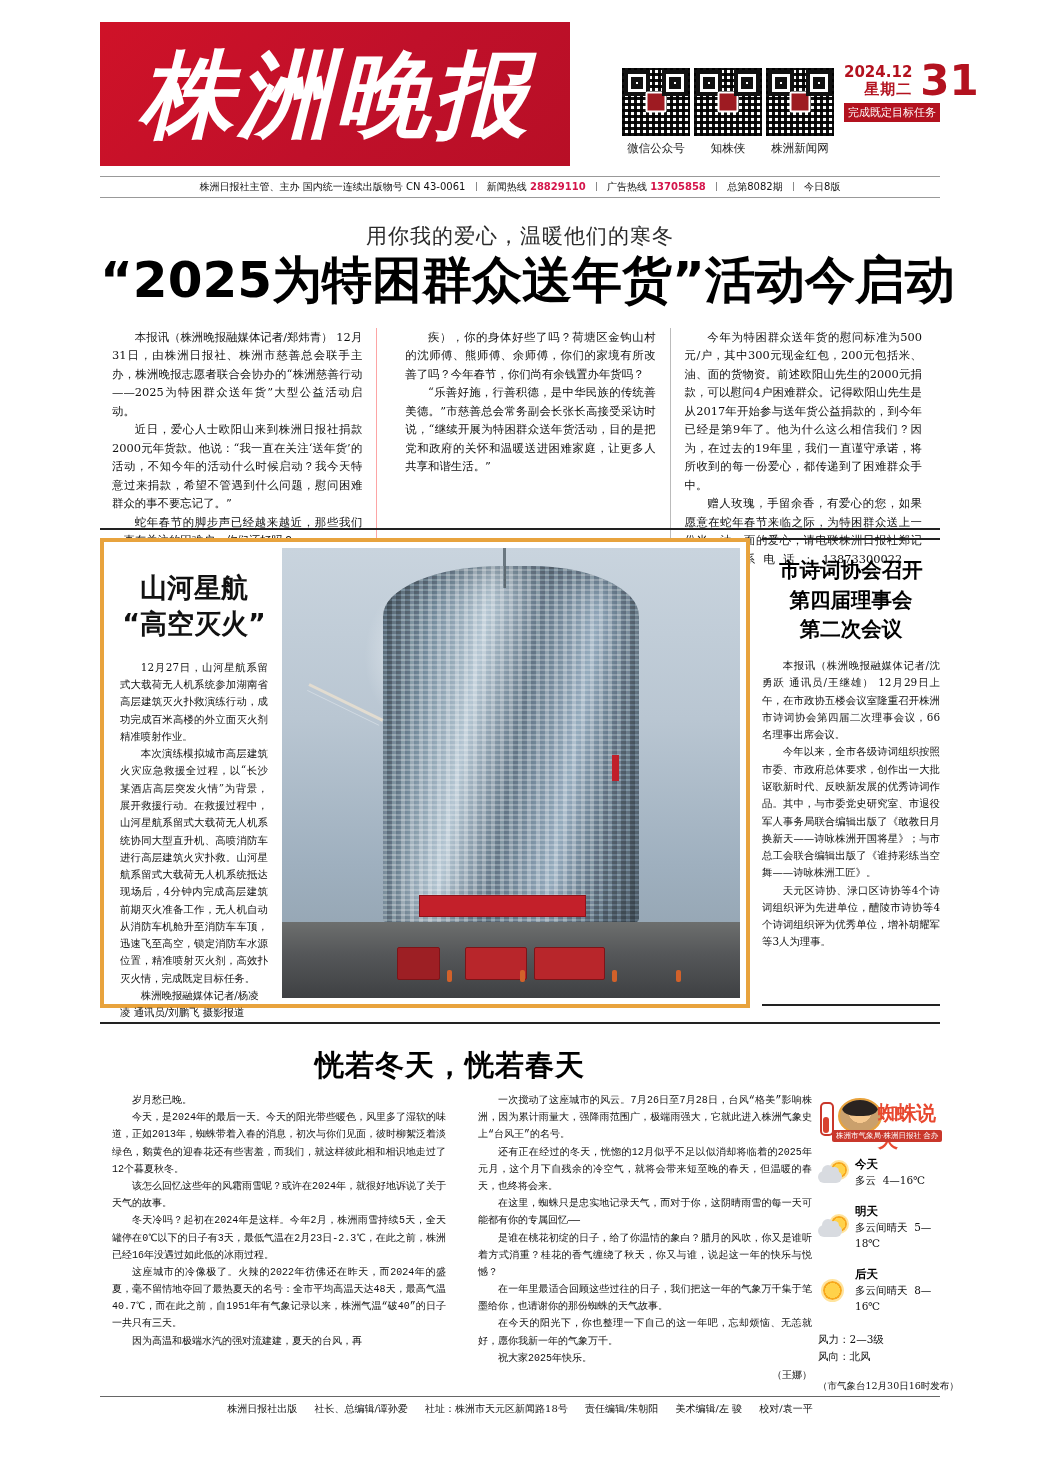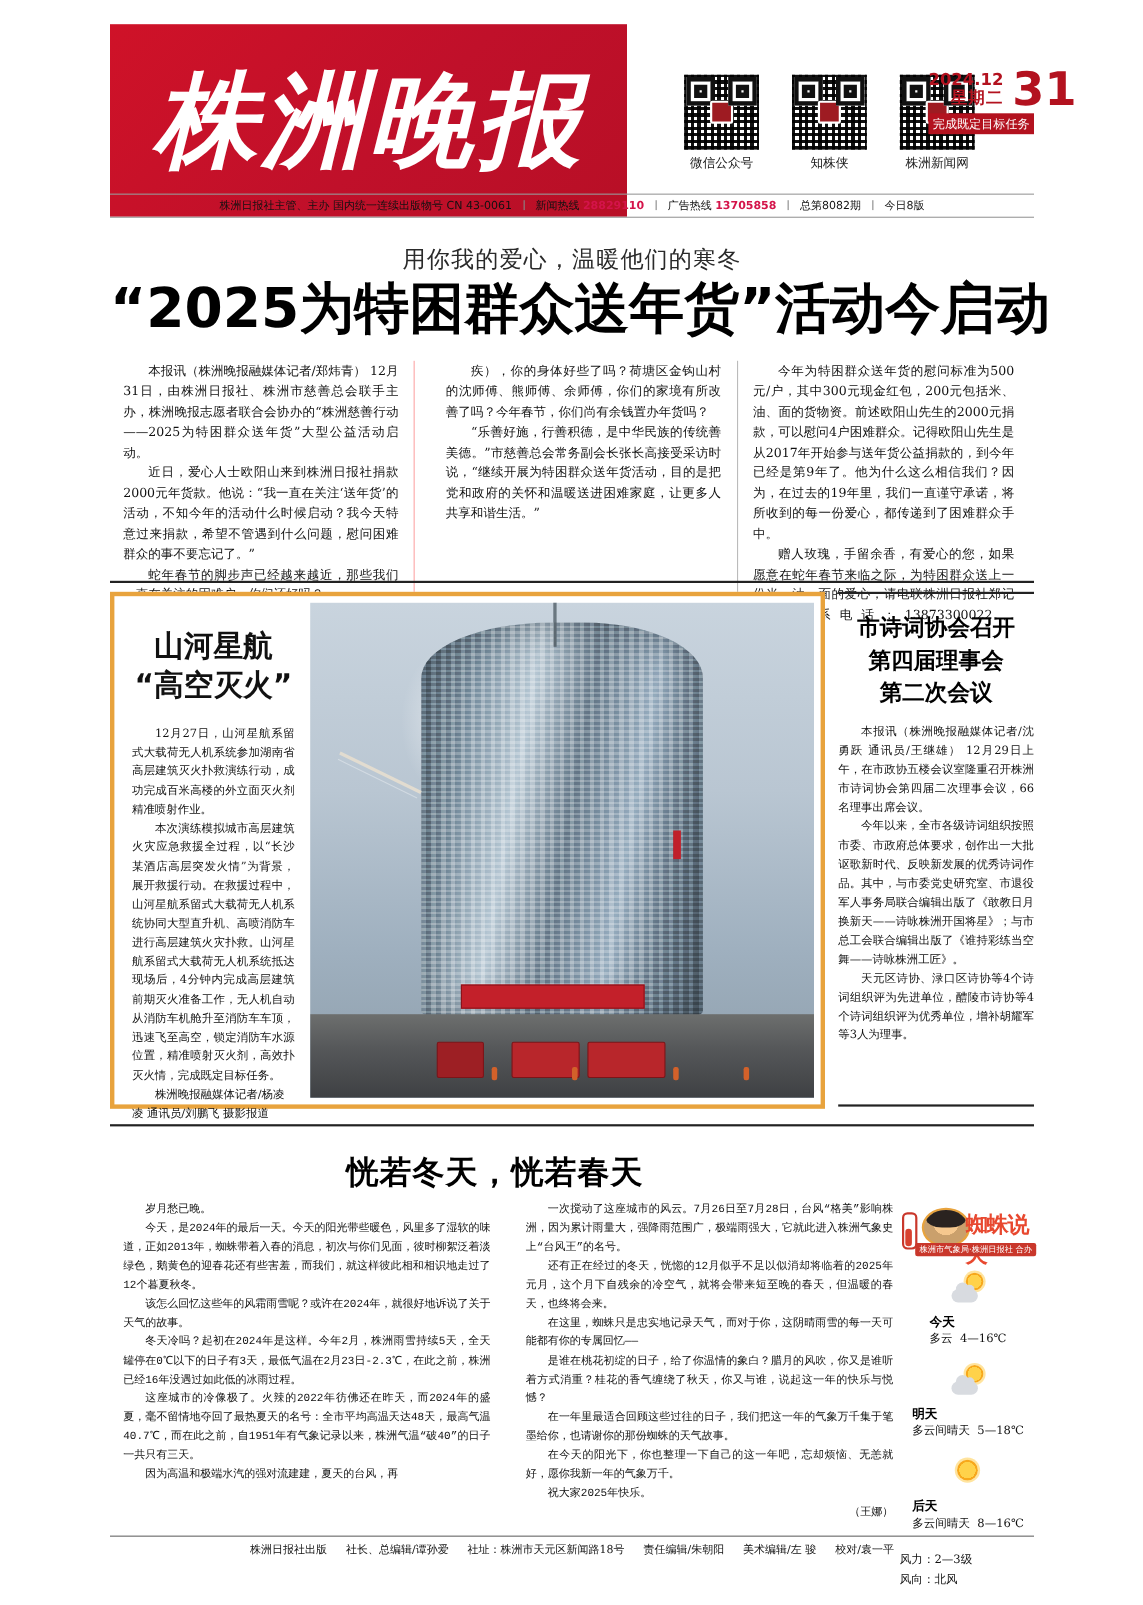--- a/index.html
+++ b/index.html
@@ -20,21 +20,21 @@
 
   
   .masthead {
     position: absolute;
     left: 100px; top: 22px;
     width: 840px; height: 150px;
   }
   .logo-box {
     position: absolute;
     left: 0; top: 0;
-    width: 470px; height: 175px;
+    width: 470px; height: 144px;
     background: #c8102e;
     background: linear-gradient(135deg,#cf1228 0%,#c0102a 55%,#b80f26 100%);
     overflow: hidden;
   }
   .logo-text {
     position: absolute;
     left: 8px; top: 50%;
     transform: translateY(-50%);
     width: 455px;
     text-align: center;
@@ -44,21 +44,20 @@
     font-size: 94px;
     letter-spacing: 4px;
     font-style: italic;
     line-height: 1;
     white-space: nowrap;
   }
   .qr-row {
     position: absolute;
     left: 520px; top: 46px;
     display: flex;
-    gap: 26px;
   }
   .qr-item { width: 72px; text-align: center; }
   .qr-code {
     width: 68px; height: 68px;
     margin: 0 auto;
     position: relative;
     background:
       repeating-linear-gradient(90deg,#111 0 3px,#fff 3px 6px),
       repeating-linear-gradient(0deg,#111 0 3px,#fff 3px 6px);
     background-blend-mode: multiply;
@@ -411,21 +410,20 @@
     background:#c9372b;
     padding:1px 4px;
     border-radius:2px;
     white-space:nowrap;
   }
   .w-day {
     margin-top: 14px;
     display:flex;
     align-items:center;
     gap:7px;
-    flex-direction:column;
   }
   .w-icon {
     position:relative;
     width:30px; height:24px;
     flex:0 0 30px;
   }
   .w-sun {
     position:absolute; right:1px; top:1px;
     width:16px; height:16px; border-radius:50%;
     background: radial-gradient(circle,#ffd24a 0 55%,#f7a81b 56% 100%);

